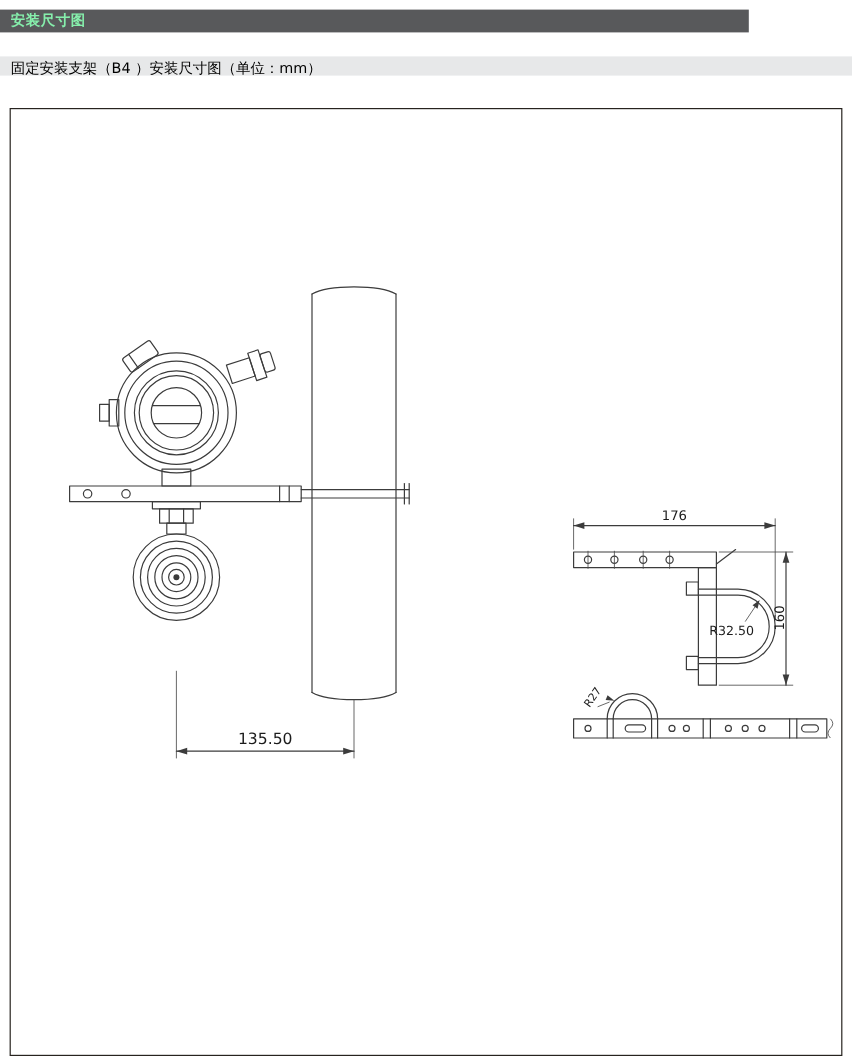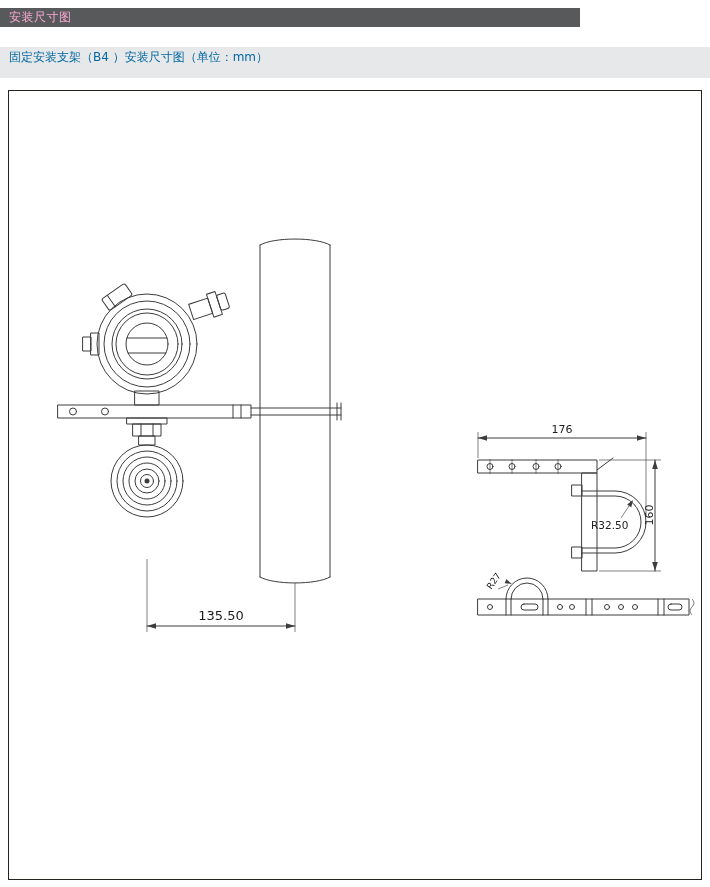--- a/index.html
+++ b/index.html
@@ -2,27 +2,27 @@
 <html><head>
 <meta charset="utf-8">
 <style>
   html,body{margin:0;padding:0;}
   body{
     width:710px;height:887px;background:#ffffff;position:relative;
     font-family:"DejaVu Sans","Liberation Sans",sans-serif;
     -webkit-font-smoothing:antialiased;
   }
   .header-bar{
-    position:absolute;left:0;top:8px;width:580px;height:19px;
-    background:#58595b;color:#f9a8d4;font-size:12px;font-weight:normal;
+    position:absolute;left:0;top:8px;width:624px;height:19px;
+    background:#58595b;color:#86efac;font-size:12px;font-weight:bold;
     line-height:19px;padding-left:9px;box-sizing:border-box;letter-spacing:.5px;
   }
   .sub-bar{
-    position:absolute;left:0;top:47px;width:710px;height:31px;
-    background:#e7e8e9;color:#0369a1;font-size:12px;
+    position:absolute;left:0;top:47px;width:710px;height:16px;
+    background:#e7e8e9;color:#000000;font-size:12px;
     line-height:20px;padding-left:9px;box-sizing:border-box;
   }
   .drawing-box{
     position:absolute;left:8px;top:90px;width:694px;height:790px;
     border:1px solid #27231f;box-sizing:border-box;background:#ffffff;
   }
   
   .ln{fill:none;stroke:#3c3c3c;stroke-width:1;stroke-linecap:round;stroke-linejoin:round;}
   .thin{fill:none;stroke:#4b4b4b;stroke-width:0.7;}
   .fillc{fill:#3c3c3c;stroke:none;}

